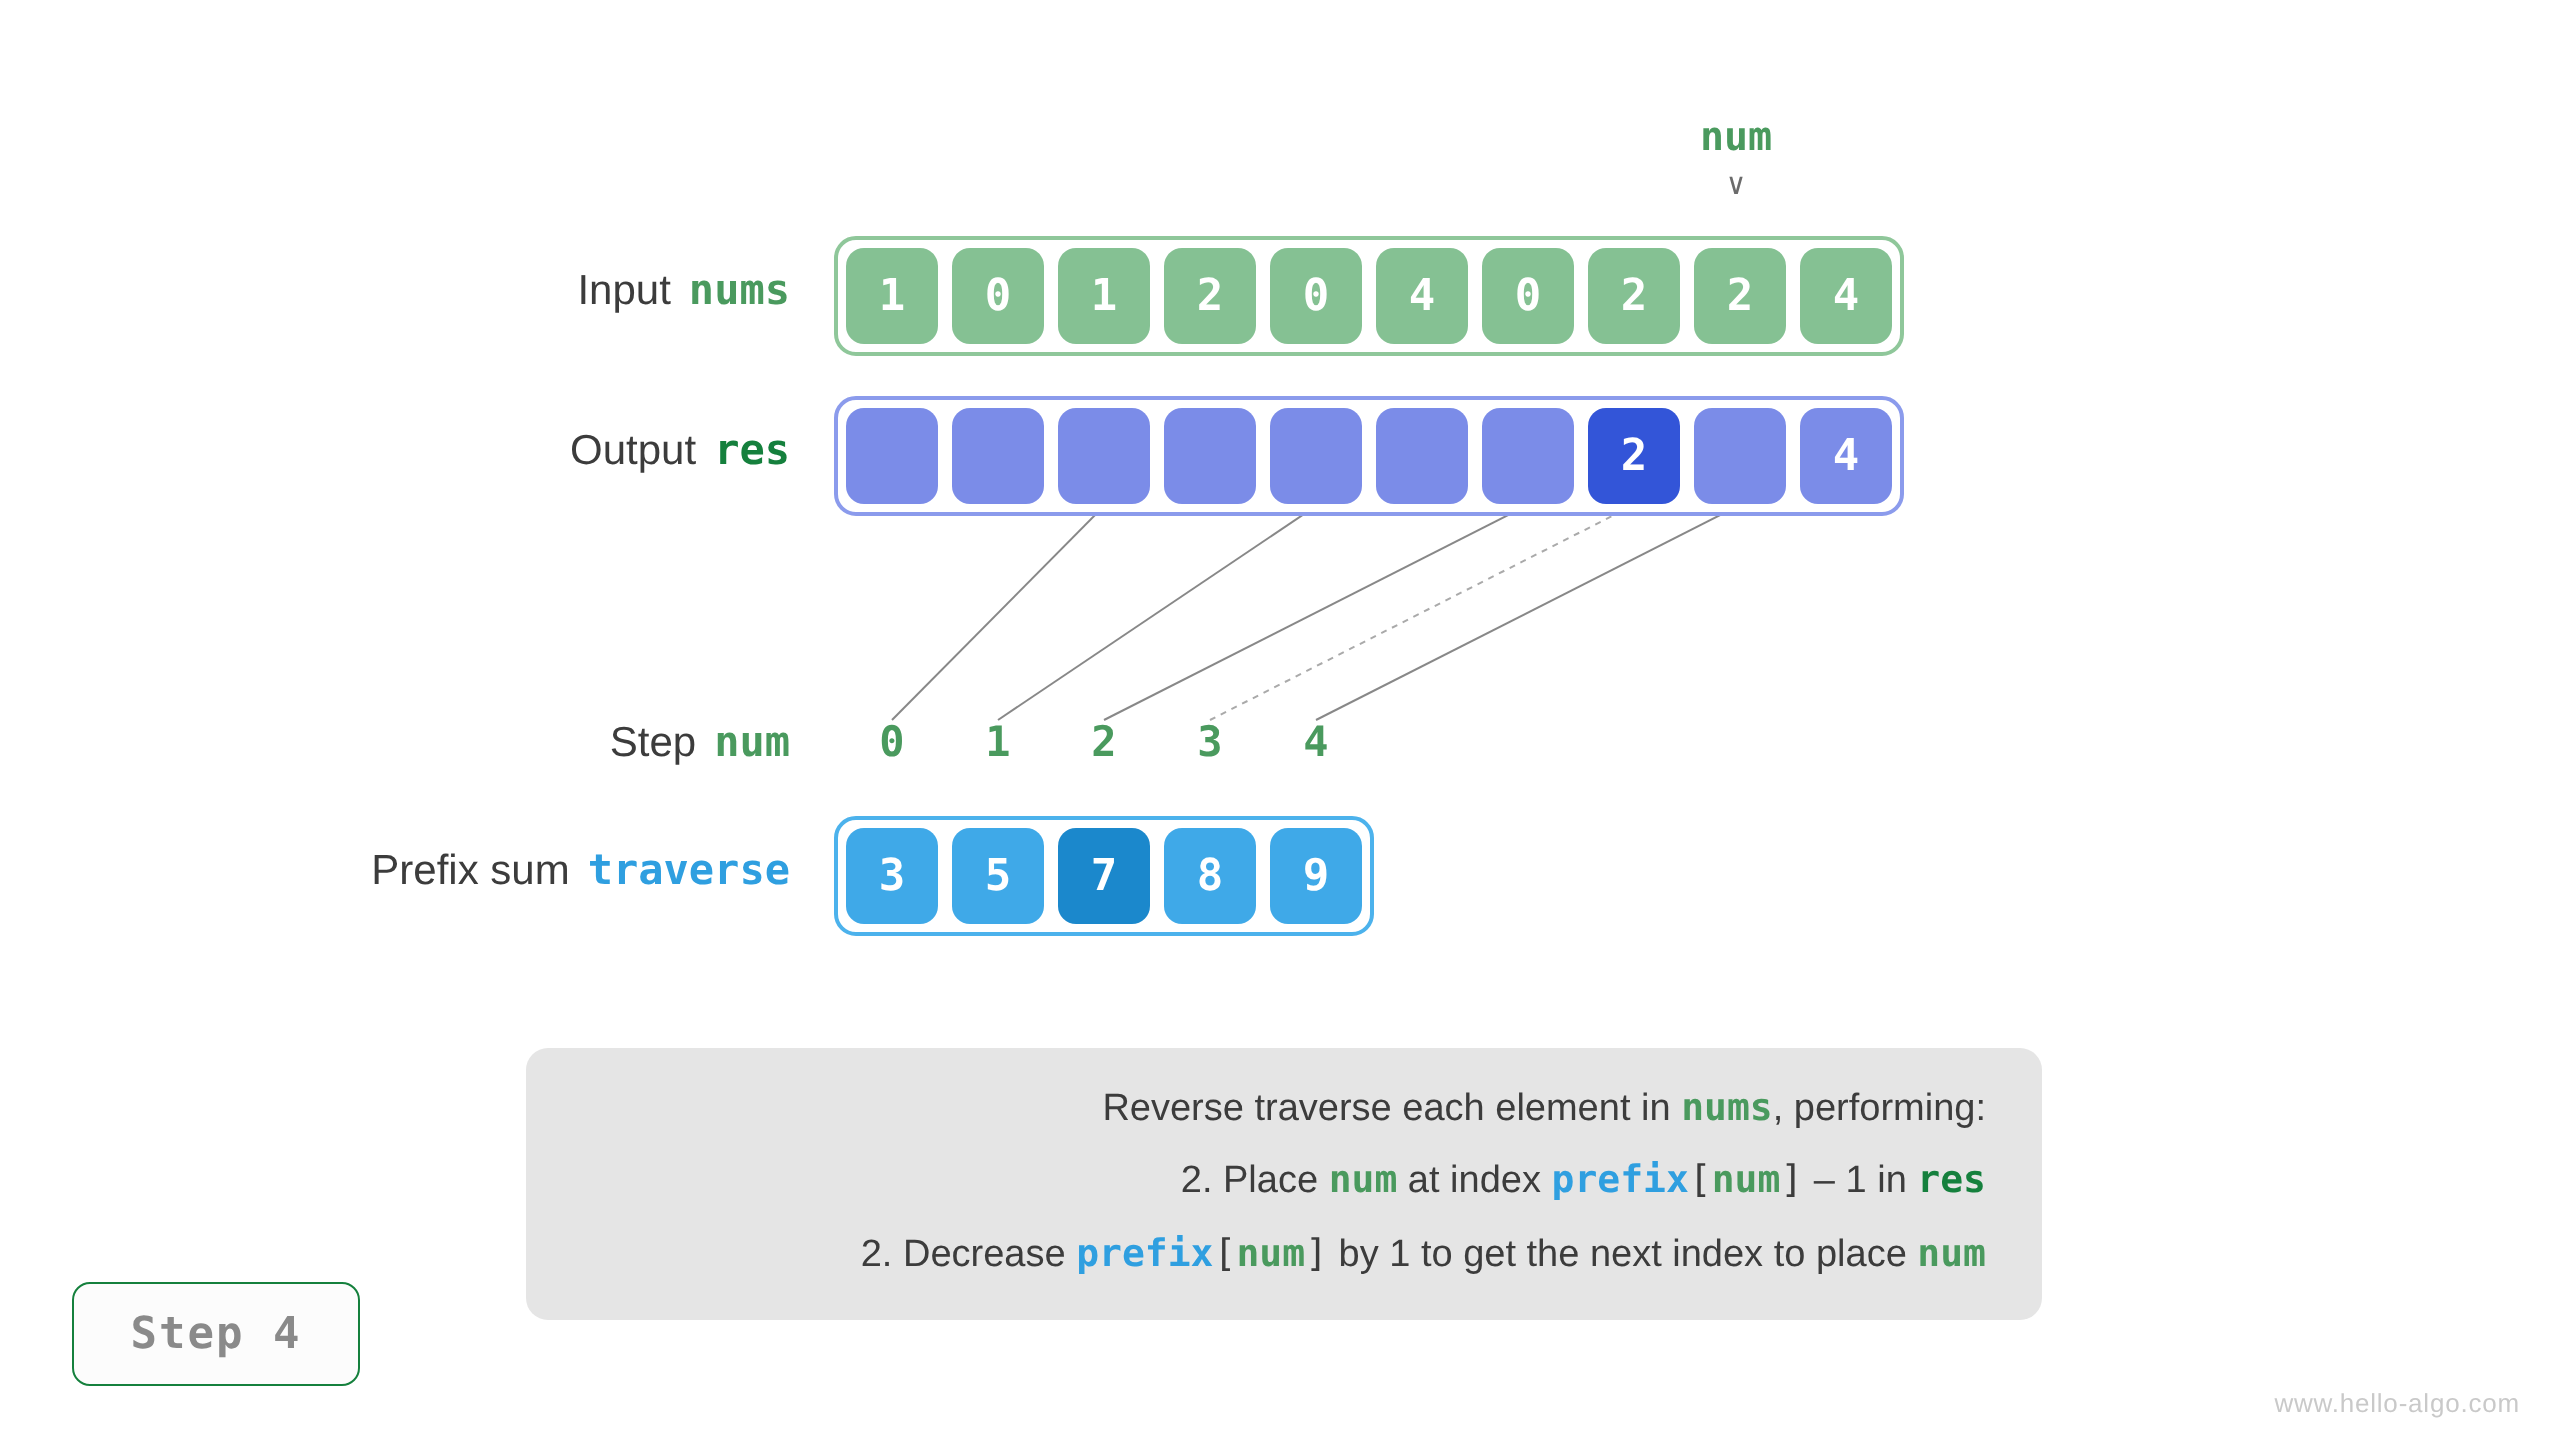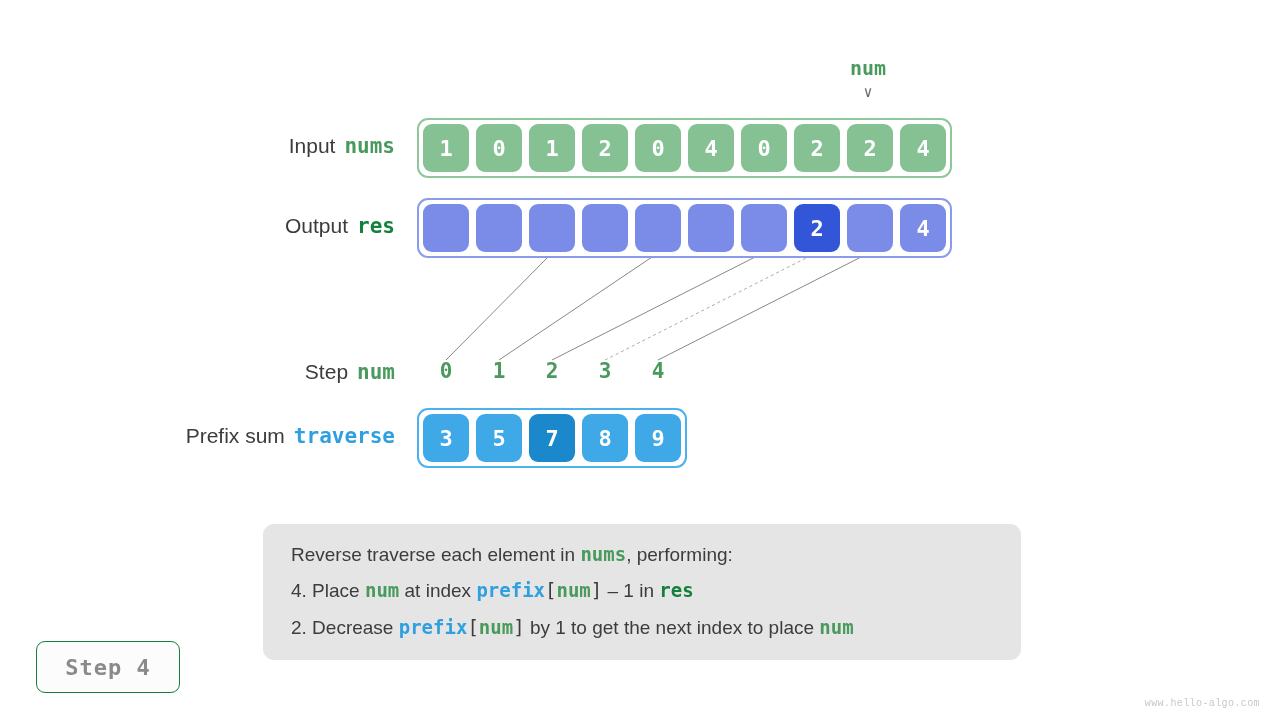--- a/index.html
+++ b/index.html
@@ -122,20 +122,21 @@
     background: #e5e5e5;
     border-radius: 11px;
     padding: 18px 28px 20px 28px;
   }
   .caption p {
     margin: 0 0 11px 0;
     font-size: 19px;
     color: #3c3c3c;
     line-height: 1.28;
     white-space: nowrap;
+    text-align: right;
   }
   .caption p:last-child { margin-bottom: 0; }
   .caption .tok {
     font-family: "DejaVu Sans Mono", monospace;
     font-weight: bold;
     font-size: 19px;
   }
   .caption .brk {
     font-family: "DejaVu Sans Mono", monospace;
     font-size: 19px;
@@ -161,22 +162,22 @@
     font-size: 22px;
     color: #8a8a8a;
     letter-spacing: 1px;
   }
 
   
   .watermark {
     position: absolute;
     right: 20px;
     bottom: 11px;
-    font-family: Liberation Mono, monospace;
-    font-size: 10px;
+    font-family: Liberation Sans, sans-serif;
+    font-size: 13px;
     color: #c9c9c9;
     letter-spacing: 0.4px;
   }
 </style>
 </head>
 <body>
 
 <svg id="connectors">
   <line x1="446" y1="360" x2="552" y2="253" stroke="#888888" stroke-width="1"></line>
   <line x1="499" y1="360" x2="658" y2="253" stroke="#888888" stroke-width="1"></line>
@@ -238,20 +239,20 @@
   <div class="cell blue">3</div>
   <div class="cell blue">5</div>
   <div class="cell blue-hl">7</div>
   <div class="cell blue">8</div>
   <div class="cell blue">9</div>
 </div>
 
 <div class="caption">
   <p><span>Reverse traverse each element in </span><span class="tok v-green">nums</span><span>, performing:</span></p>
 
-  <p><span>4. Place </span><span class="tok v-green">num</span><span> at index </span><span class="tok v-lblue">prefix</span><span class="brk">[</span><span class="tok v-green">num</span><span class="brk">]</span><span> – 1 in </span><span class="tok v-blue">res</span></p>
+  <p><span>2. Place </span><span class="tok v-green">num</span><span> at index </span><span class="tok v-lblue">prefix</span><span class="brk">[</span><span class="tok v-green">num</span><span class="brk">]</span><span> – 1 in </span><span class="tok v-blue">res</span></p>
 
   <p><span>2. Decrease </span><span class="tok v-lblue">prefix</span><span class="brk">[</span><span class="tok v-green">num</span><span class="brk">]</span><span> by 1 to get the next index to place </span><span class="tok v-green">num</span></p>
 </div>
 
 <div class="step-badge">Step 4</div>
 
 <div class="watermark">www.hello-algo.com</div>
 
 </body></html>

